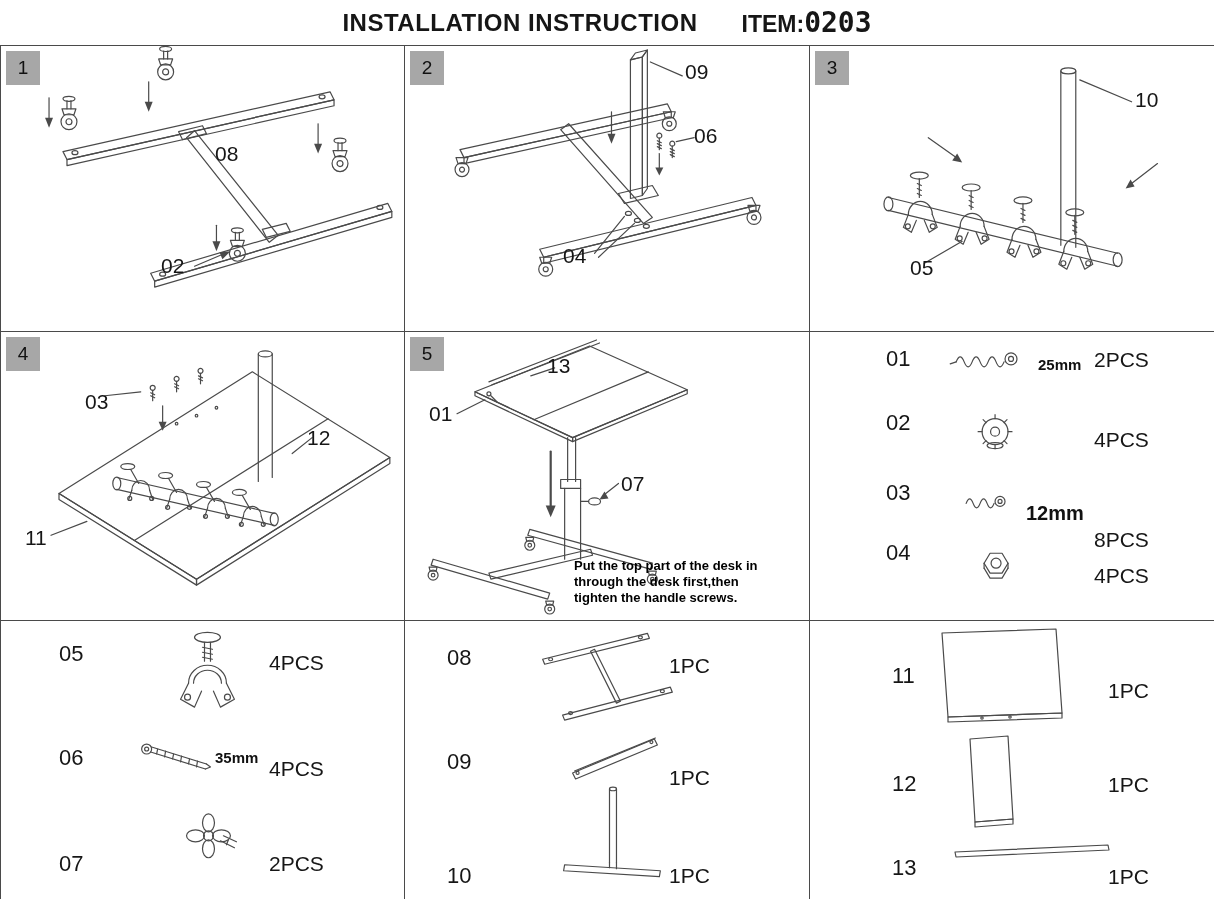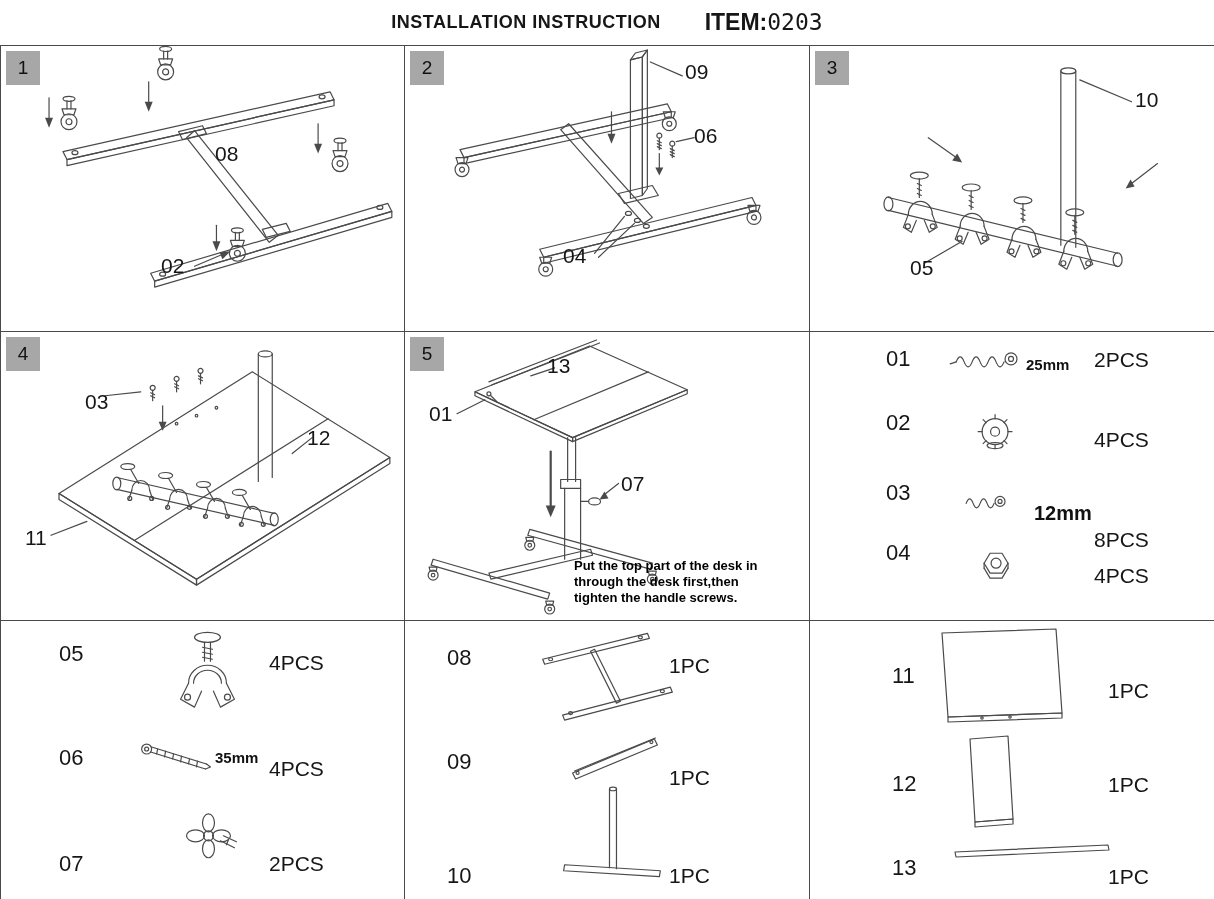--- a/index.html
+++ b/index.html
@@ -1,23 +1,23 @@
 <!DOCTYPE html>
 <html><head>
 <meta charset="utf-8">
 <style>
   *{margin:0;padding:0;box-sizing:border-box}
   html,body{background:#fff}
   .page{width:1214px;height:899px;background:#fff;position:relative;
         font-family:"Liberation Sans",sans-serif;color:#161616;overflow:hidden}
   .header{height:45px;display:flex;align-items:center;justify-content:center;gap:44px}
-  .title{font-size:18px;font-weight:bold;letter-spacing:.5px}
+  .title{font-size:24px;font-weight:bold;letter-spacing:.5px}
   .item{display:flex;align-items:baseline;}
   .item-label{font-size:23px;font-weight:bold}
-  .item-value{font-size:23px;font-weight:normal;font-family:"DejaVu Sans Mono",monospace}
+  .item-value{font-size:28px;font-weight:bold;font-family:"DejaVu Sans Mono",monospace}
   .grid{position:absolute;left:0;top:45px;width:1214px;height:854px;display:grid;
         grid-template-columns:404px 405px 405px;grid-template-rows:286px 289px 279px;
         border:1px solid #4a4a4a}
   .cell{position:relative;border-right:1px solid #4a4a4a;border-bottom:1px solid #4a4a4a;overflow:hidden;background:#fff}
   .cell:nth-child(3n){border-right:none}
   .cell:nth-child(n+7){border-bottom:none}
   .badge{position:absolute;left:5px;top:5px;width:34px;height:34px;background:#a7a7a7;color:#111;
          font-size:19px;display:flex;align-items:center;justify-content:center;z-index:2}
   svg.draw{position:absolute;left:0;top:0;width:100%;height:100%}
   svg.draw line,svg.draw path,svg.draw circle,svg.draw ellipse,svg.draw rect,svg.draw polyline{
@@ -390,26 +390,26 @@
           <circle cx="190" cy="170" r="2"></circle>
         <g>
           <path d="M198,232 L192,242 L180,242 L174,232 L180,222 L192,222 Z"></path>
           <circle cx="186" cy="232" r="5"></circle>
           <line x1="174" y1="232" x2="174" y2="237"></line>
             <line x1="198" y1="232" x2="198" y2="237"></line>
           <path d="M174,237 L180,247 L192,247 L198,237"></path>
         </g>
       </svg>
       <span class="pid" style="left:76px;top:14px">01</span>
-      <span class="size-sm" style="left:216px;top:24px">25mm</span>
+      <span class="size-sm" style="left:228px;top:24px">25mm</span>
       <span class="qty" style="left:284px;top:16px">2PCS</span>
       <span class="pid" style="left:76px;top:78px">02</span>
       <span class="qty" style="left:284px;top:96px">4PCS</span>
       <span class="pid" style="left:76px;top:148px">03</span>
-      <span class="size-lg" style="left:224px;top:170px">12mm</span>
+      <span class="size-lg" style="left:216px;top:170px">12mm</span>
       <span class="qty" style="left:284px;top:196px">8PCS</span>
       <span class="pid" style="left:76px;top:208px">04</span>
       <span class="qty" style="left:284px;top:232px">4PCS</span>
     </div>
 
     <div class="cell">
       <svg class="draw" viewBox="0 0 404 279">
         <g>
           <ellipse cx="207" cy="16" rx="13" ry="5"></ellipse>
           <line x1="204" y1="21" x2="204" y2="40"></line>

